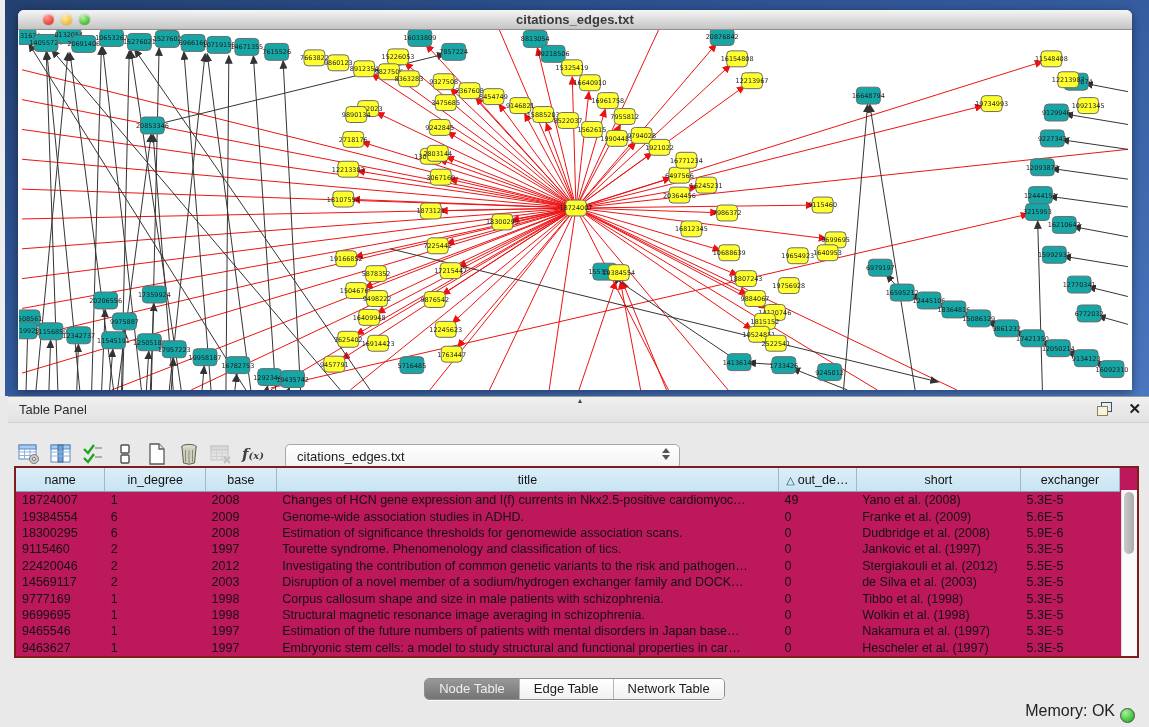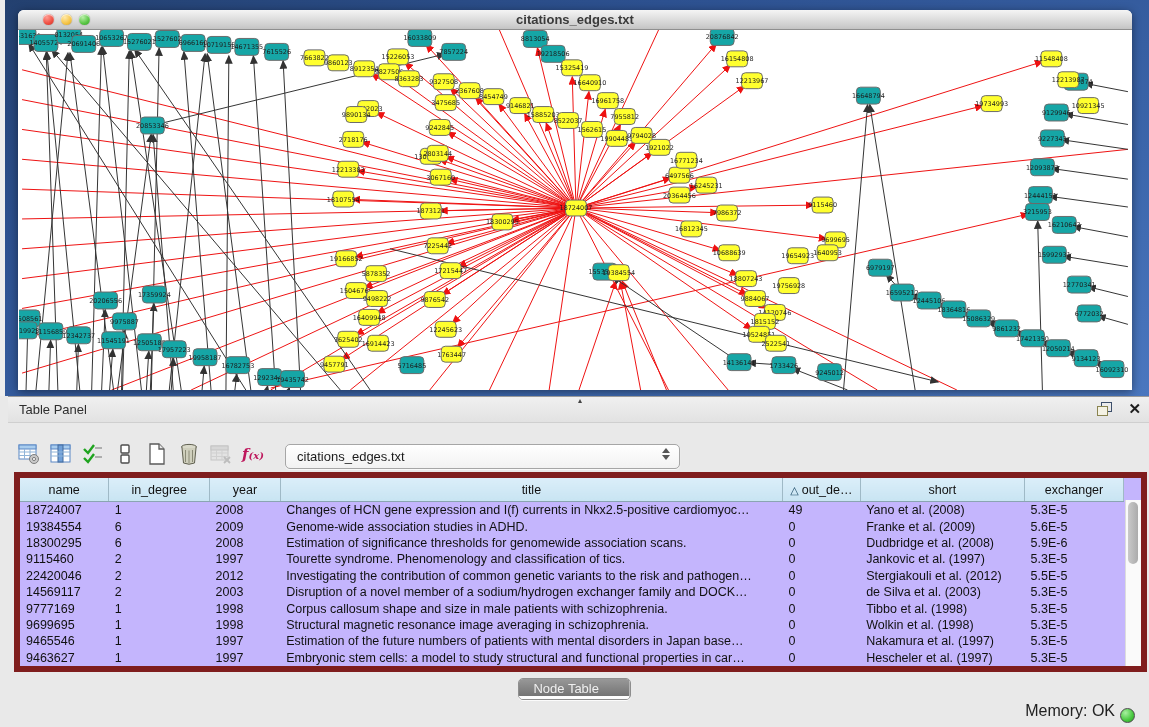--- a/index.html
+++ b/index.html
@@ -28,44 +28,44 @@
   .panel-hdr .ttl{position:absolute;left:11px;top:5px;font-size:13px;color:#2e2e2e;}
   .splitter-grip{position:absolute;left:570px;top:-1px;font-size:8px;color:#444;cursor:row-resize;}
   .float-btn{position:absolute;right:44px;top:5px;width:16px;height:14px;cursor:pointer;}
   .float-btn .sq1{position:absolute;left:4px;top:0;width:9px;height:8px;border:1px solid #3d4f6b;background:transparent;}
   .float-btn .sq2{position:absolute;left:0;top:4px;width:9px;height:8px;border:1px solid #8a8450;background:#f4f2e4;}
   .close-btn{position:absolute;right:16px;top:3px;font-size:15px;font-weight:bold;color:#1d1d1d;cursor:pointer;}
   
   .toolbar{position:absolute;left:14px;top:38px;height:40px;display:flex;align-items:center;}
   .tb-btn{width:30px;height:30px;margin-right:2px;display:flex;align-items:center;justify-content:center;cursor:pointer;}
   .tb-btn.disabled{opacity:.45;cursor:default;}
-  .fx{font-family:"DejaVu Serif",serif;font-style:italic;font-weight:bold;font-size:15px;color:#be185d;}
+  .fx{font-family:"DejaVu Serif",serif;font-style:italic;font-weight:bold;font-size:15px;color:#404040;}
   .fx small{font-size:10px;}
   .tbl-select{position:absolute;left:285px;top:48px;width:393px;height:23px;background:linear-gradient(#ffffff,#f2f2f2);
     border:1px solid #a6a6a6;border-radius:5px;box-shadow:0 1px 1px rgba(255,255,255,.8);cursor:pointer;}
   .tbl-select .val{position:absolute;left:11px;top:4px;font-size:13px;color:#1c1c1c;}
   .tbl-select .arrows{position:absolute;right:9px;top:3px;display:flex;flex-direction:column;align-items:center;}
   .arr-up{width:0;height:0;border-left:4px solid transparent;border-right:4px solid transparent;border-bottom:5px solid #555;margin-bottom:2px;}
   .arr-dn{width:0;height:0;border-left:4px solid transparent;border-right:4px solid transparent;border-top:5px solid #555;}
   
-  .tbl-wrap{position:absolute;left:14px;top:76px;width:1121px;height:188px;background:#c4b5fd;
-    border:6px solid #7f1d1d;overflow:hidden;}
+  .tbl-wrap{position:absolute;left:14px;top:70px;width:1121px;height:188px;background:#be185d;
+    border:2px solid #7f1d1d;overflow:hidden;}
   table.grid{border-collapse:collapse;table-layout:fixed;width:1104px;font-size:12.5px;color:#111;}
   table.grid th{height:21px;background:linear-gradient(#dbeef9,#c8e4f2);border-right:1px solid #9fb9c6;
     border-bottom:1px solid #8aa5b2;font-weight:normal;text-align:center;font-size:12.5px;color:#111;
     overflow:hidden;white-space:nowrap;}
   table.grid th .sort{color:#1d4a66;font-size:11px;margin-right:3px;}
   table.grid td{height:16.4px;padding:0 4px 0 6px;overflow:hidden;white-space:nowrap;text-overflow:clip;}
   .vscroll{position:absolute;right:0;top:22px;bottom:0;width:15px;background:#fafafa;border-left:1px solid #dcdcdc;}
   .vscroll .thumb{position:absolute;left:2px;top:2px;width:10px;height:62px;border-radius:6px;
     background:linear-gradient(90deg,#c9c9c9,#ababab);}
   
   .tabs{position:absolute;left:0;top:282px;width:100%;display:flex;justify-content:center;}
   .seg{display:flex;border:1px solid #8e8e8e;border-radius:5px;overflow:hidden;height:20px;
-    box-shadow:0 1px 0 rgba(255,255,255,.8);flex-direction:column;}
+    box-shadow:0 1px 0 rgba(255,255,255,.8);}
   .seg .tab{padding:2px 14px 0 14px;font-size:13px;background:linear-gradient(#ffffff,#f1f1f1);
     color:#1c1c1c;border-right:1px solid #b5b5b5;cursor:pointer;}
   .seg .tab:last-child{border-right:none;}
   .seg .tab.sel{background:linear-gradient(#989898,#747474);color:#efefef;}
   
   .statusbar{position:absolute;left:0;bottom:0;width:100%;height:26px;}
   .mem{position:absolute;right:34px;bottom:7px;font-size:16px;color:#222;}
   .mem-dot{position:absolute;right:14px;bottom:4px;width:13px;height:13px;border-radius:50%;
     background:radial-gradient(circle at 35% 30%,#a8f0a0,#47c83e 60%,#2f9a28);border:1px solid #4c4c4c;}
 </style>
@@ -579,21 +579,21 @@
           <col style="width: 70px;">
           <col style="width: 498px;">
           <col style="width: 77px;">
           <col style="width: 163px;">
           <col style="width: 98px;">
         </colgroup>
       <thead>
           <tr id="tbl-head">
             <th>name</th>
             <th>in_degree</th>
-            <th>year</th>
+            <th>base</th>
             <th>title</th>
             <th><span class="sort">△</span>out_de…</th>
             <th>short</th>
             <th>exchanger</th>
           </tr>
         </thead>
       <tbody id="tbl-body">
           <tr>
             <td>18724007</td>
             <td>1</td>

